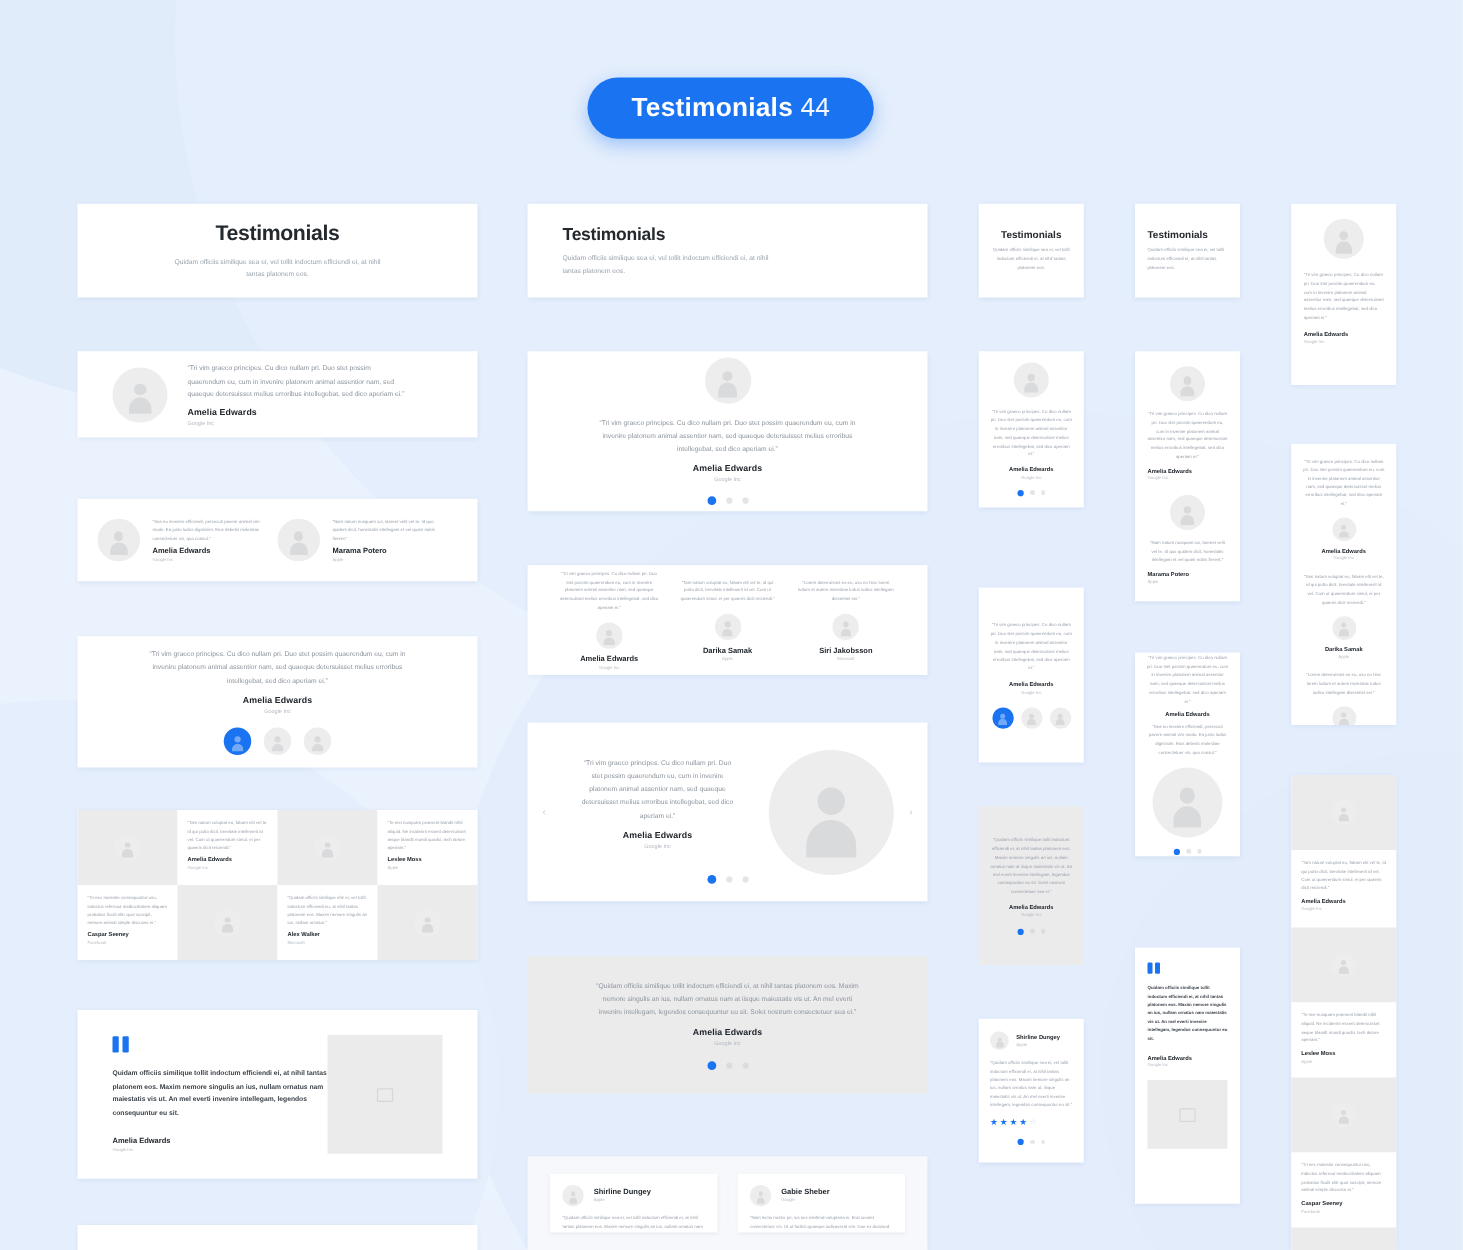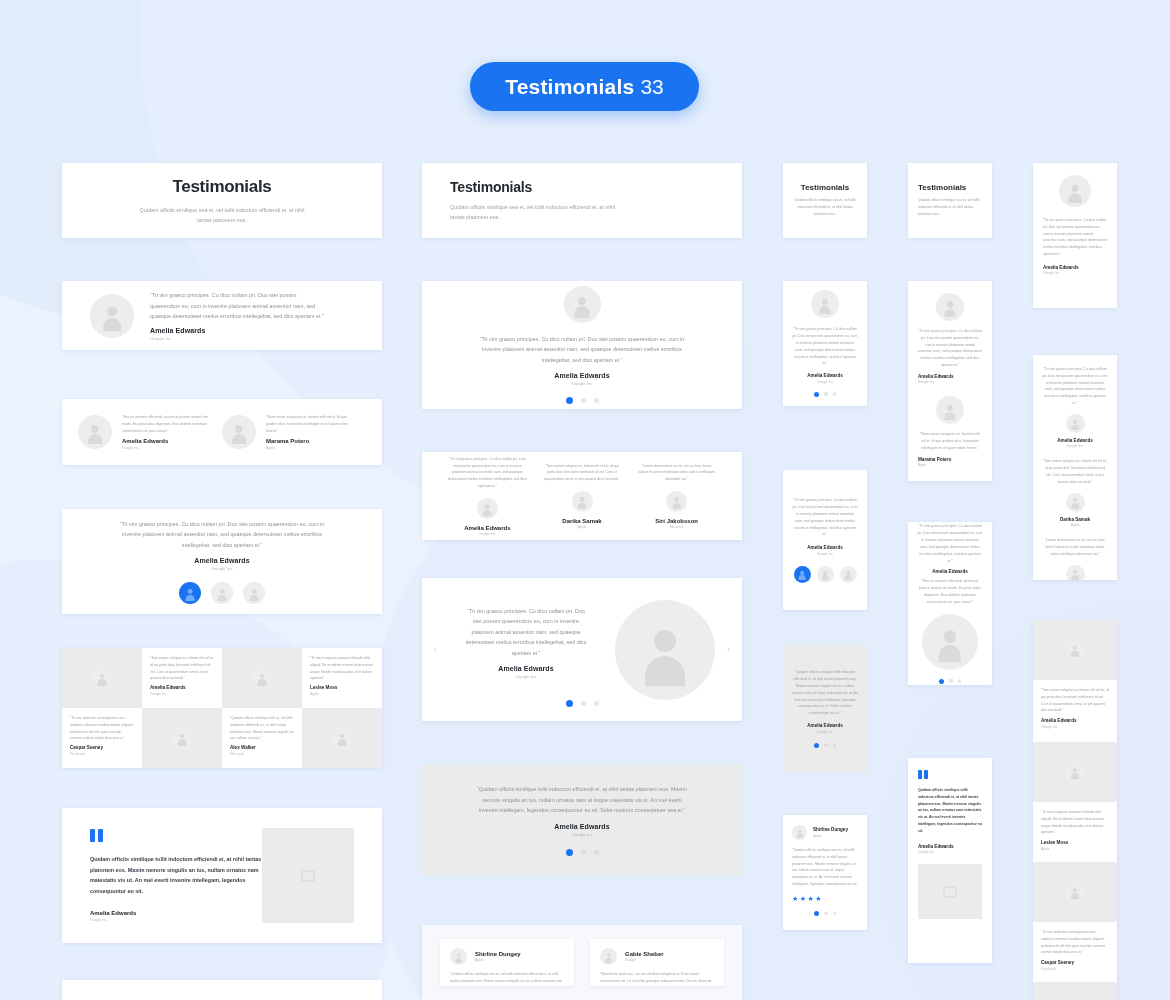--- a/index.html
+++ b/index.html
@@ -107,21 +107,21 @@
 <div id="stage">
 
   <div class="blob b1"></div>
   <div class="blob b2"></div>
   <div class="blob b3"></div>
   <div class="blob b4"></div>
   <div class="blob b5"></div>
 
   <div class="badge">
     <span class="strong">Testimonials</span>
-    <span class="num">33</span>
+    <span class="num">44</span>
   </div>
 
   <div class="card" style="left:62px; top:163px; width:320px; height:75px; display:flex; flex-direction:column; align-items:center; justify-content:center;">
     <div class="h-lg">Testimonials</div>
     <div class="sub-lg center" style="width:175px; margin-top:8px;">Quidam officiis similique sea ei, vel tollit indoctum efficiendi ei, at nihil tantas platonem eos.</div>
   </div>
 
   <div class="card" style="left:62px; top:281px; width:320px; height:69px; display:flex; align-items:center; padding:0 28px;">
     <div class="av" style="width:44px;height:44px;"></div>
     <div style="margin-left:16px; flex:1;">

